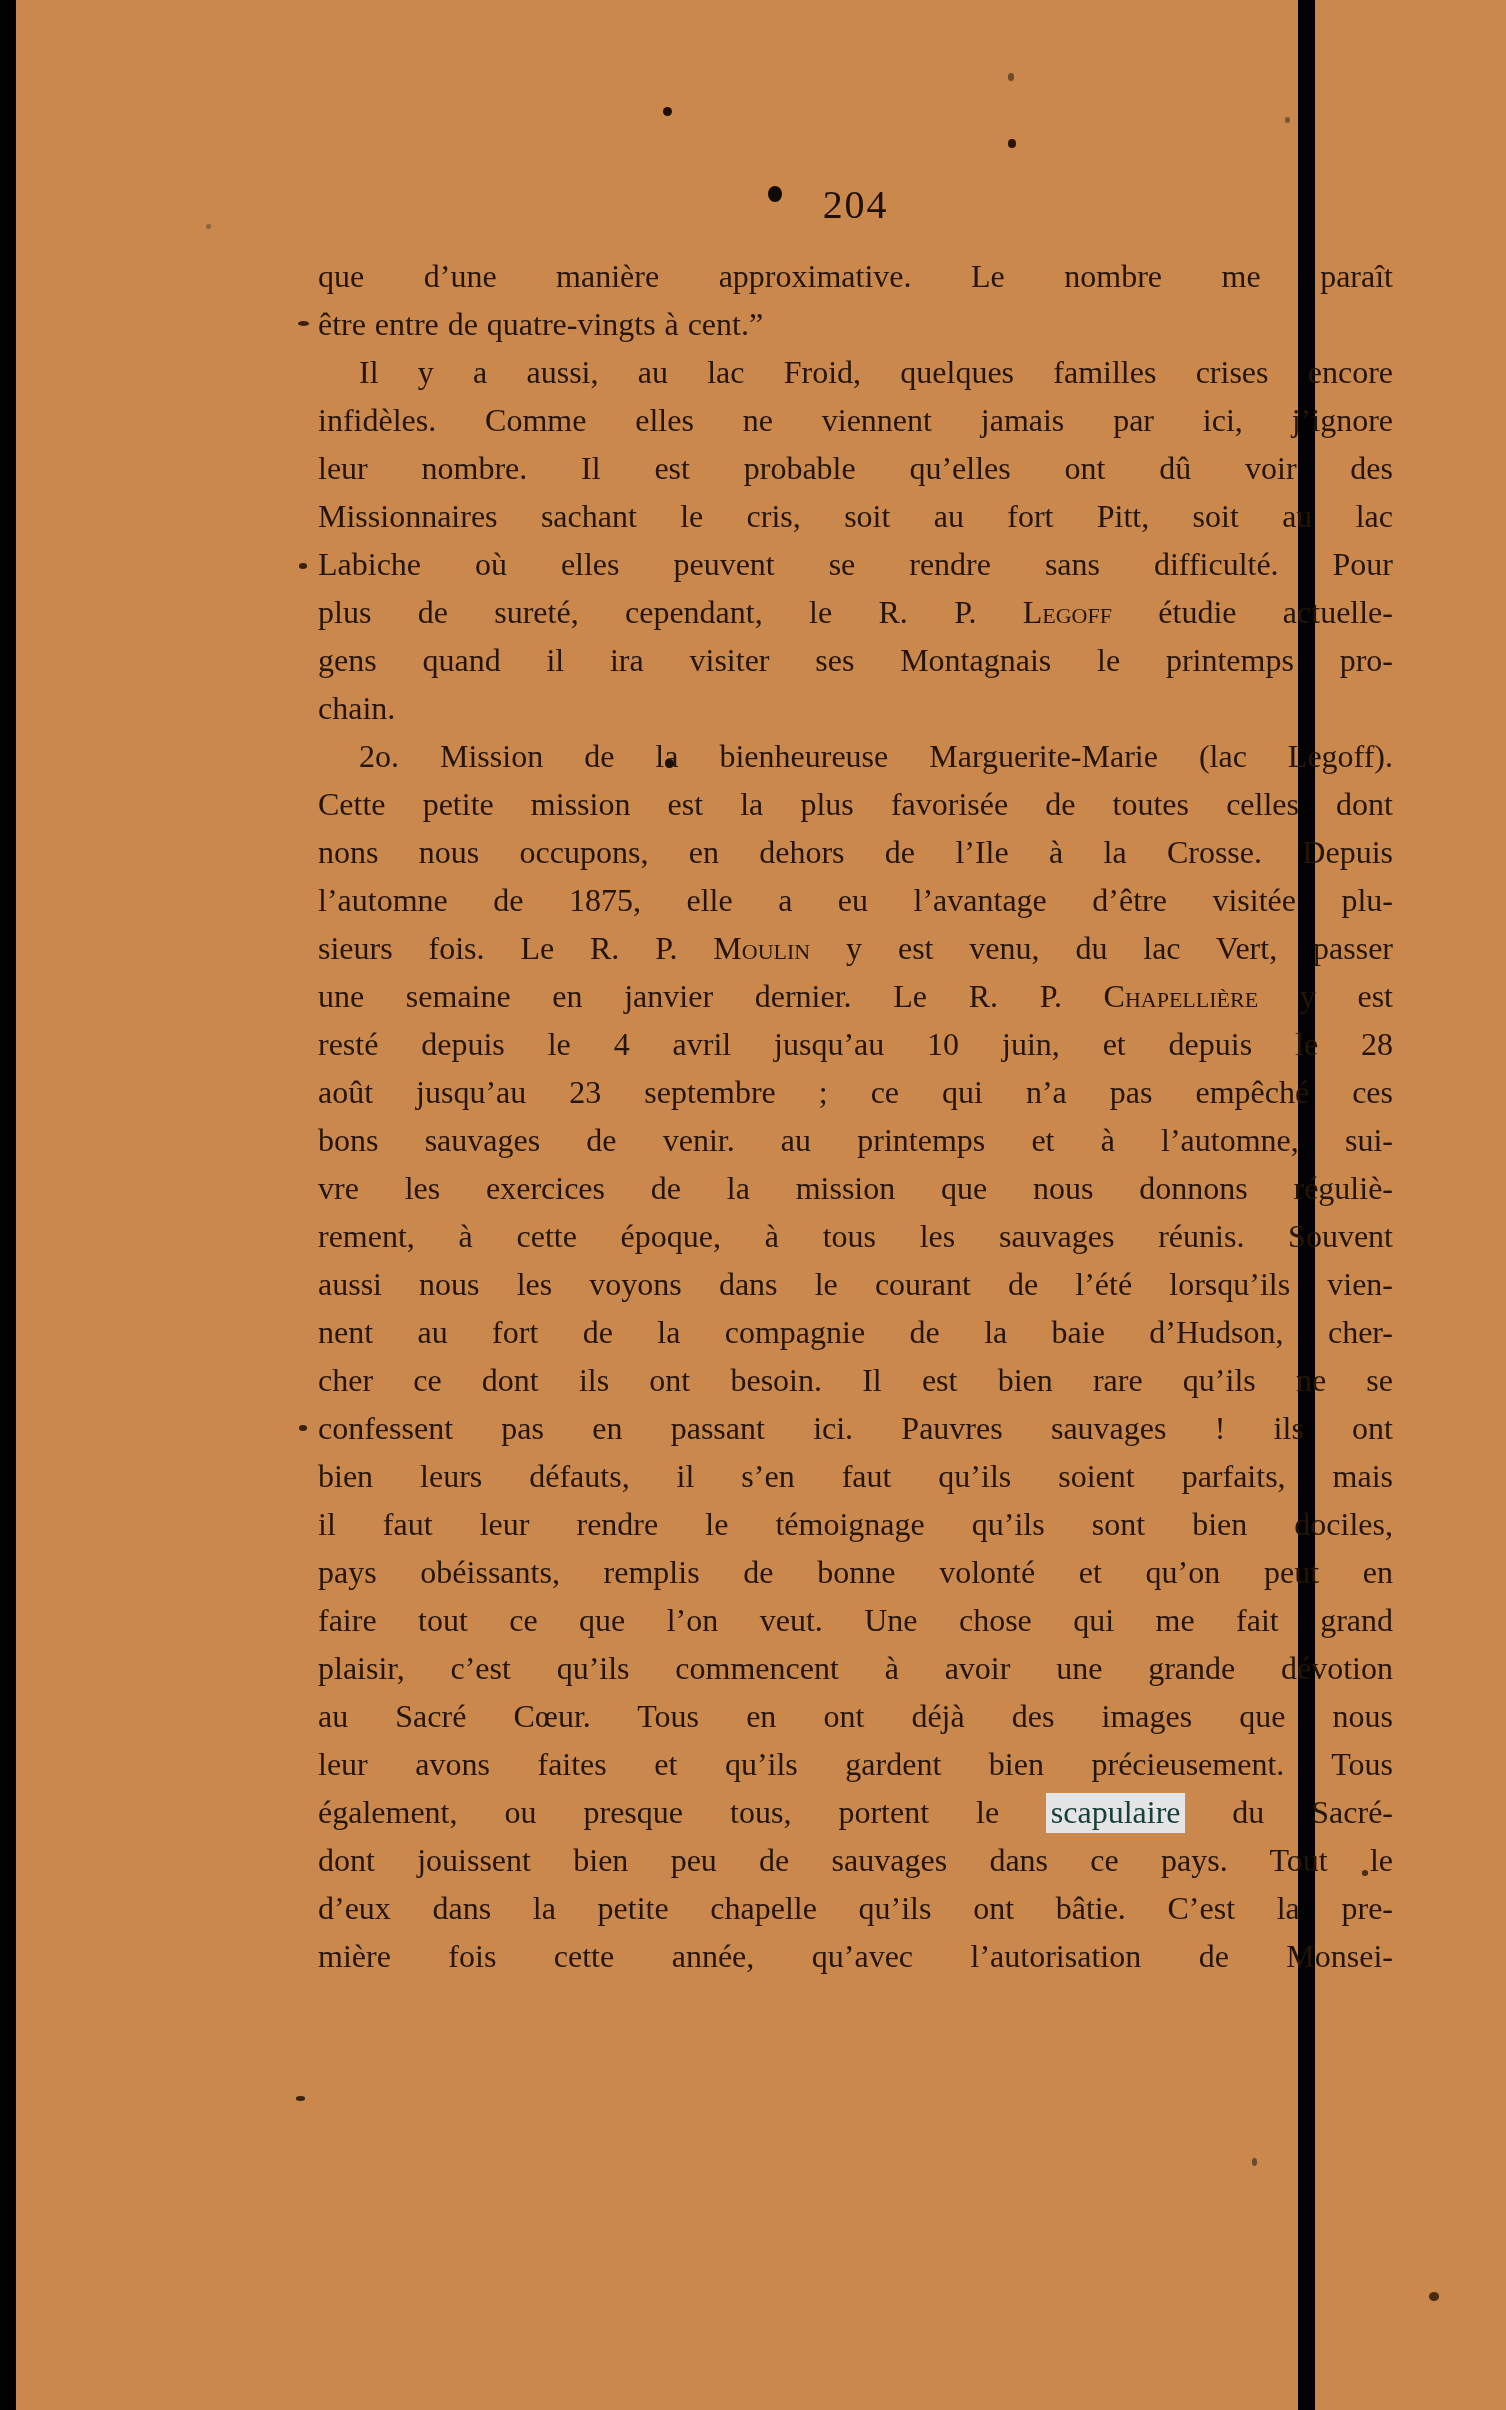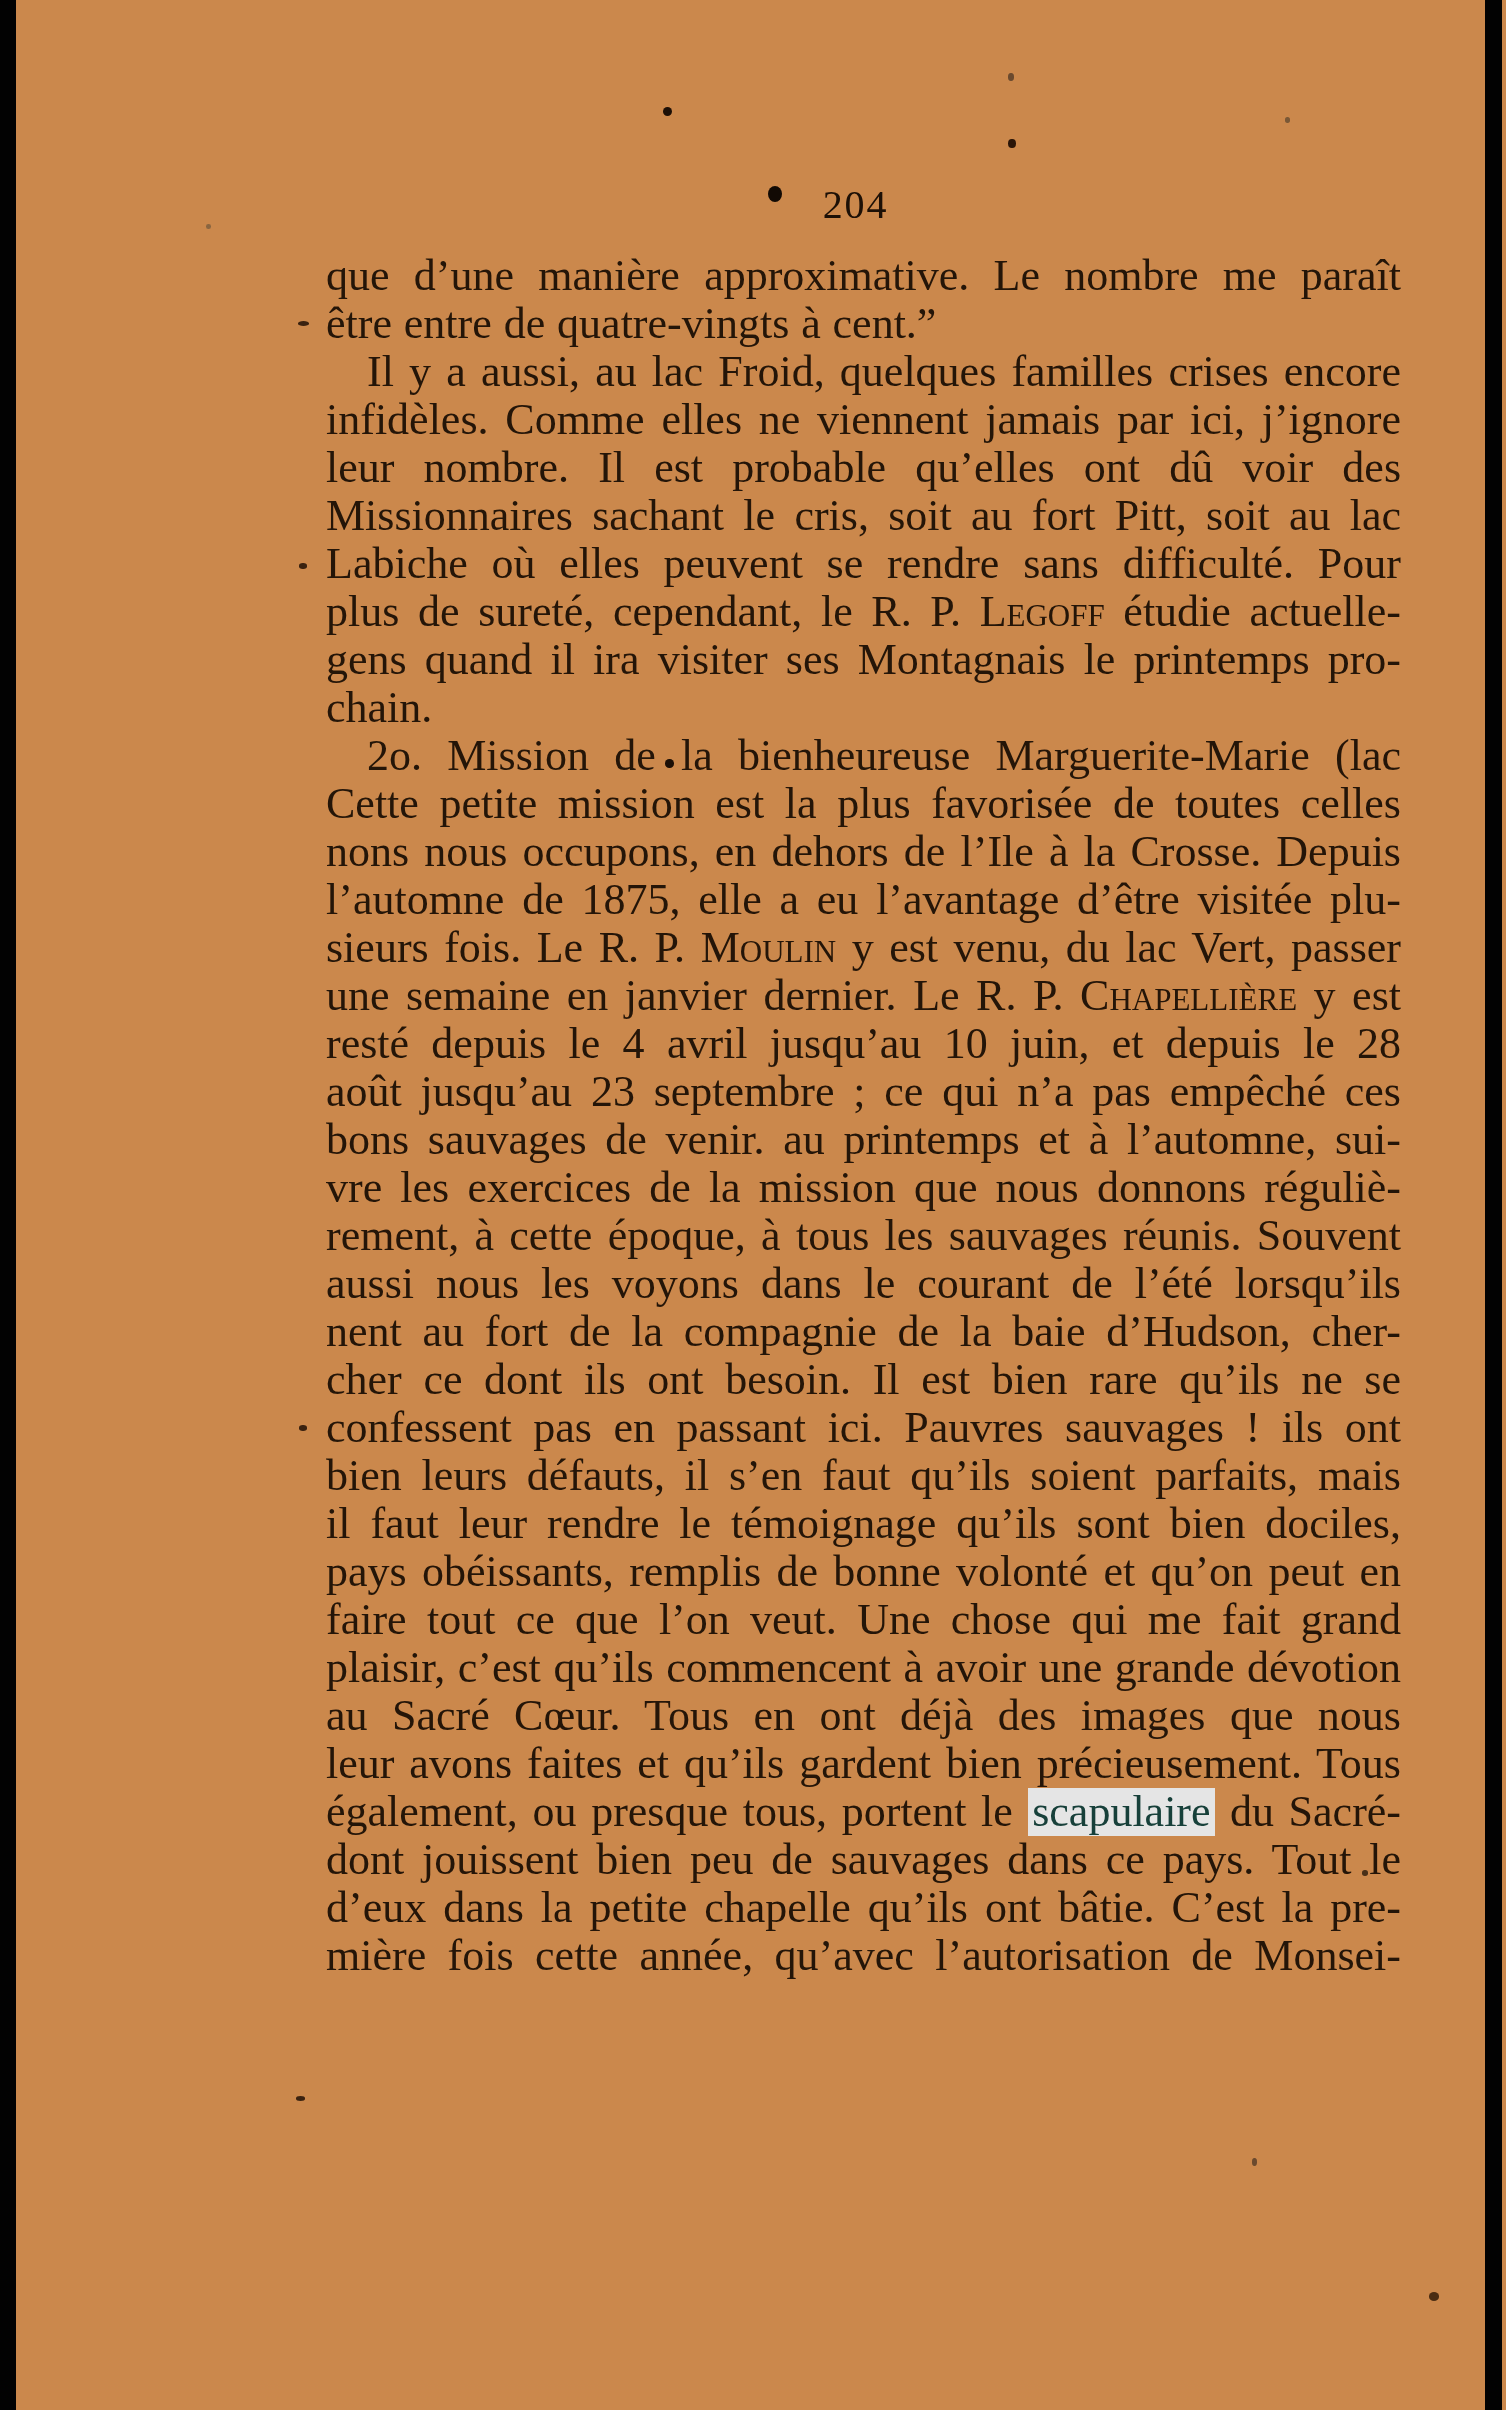--- a/index.html
+++ b/index.html
@@ -1,24 +1,24 @@
 <!DOCTYPE html>
 <html style="font-size:15px"><head>
 <meta charset="utf-8">
 <style>
   html,body{margin:0;padding:0;width:1507px;height:2411px;background:#cb884c;overflow:hidden;}
-  .scan{position:absolute;top:0;left:0;width:1502px;height:2411px;
+  .scan{position:absolute;top:0;left:0;width:1315px;height:2411px;
         font-family:"Liberation Serif","DejaVu Serif",serif;color:#241508;}
   .edge{position:absolute;top:0;bottom:0;background:#020202;}
   .edge-l{left:0;width:16px;}
   .edge-r{right:0;width:17px;}
   .pagenum{position:absolute;left:318px;width:1075px;top:181px;text-align:center;
            font-size:40px;letter-spacing:1.9px;color:#1d1006;}
   .textblock{position:absolute;left:318px;top:252px;width:1075px;
-             font-size:44px;line-height:48px;margin-left:8px;}
+             font-size:32px;line-height:48px;}
   .line{height:48px;overflow:hidden;text-align:justify;text-align-last:justify;
         word-spacing:0.9px;}
   .line.flush{text-align-last:left;}
   .line.indent{text-indent:41px;}
   .seg.i{}
   .seg.sc{font-variant:small-caps;}
   .seg.hl{background:#e5e5e5;color:#17403a;padding:0.9px 4.7px 2.8px 4.7px;}
   .speck{position:absolute;border-radius:50%;}
 </style>
 </head>

